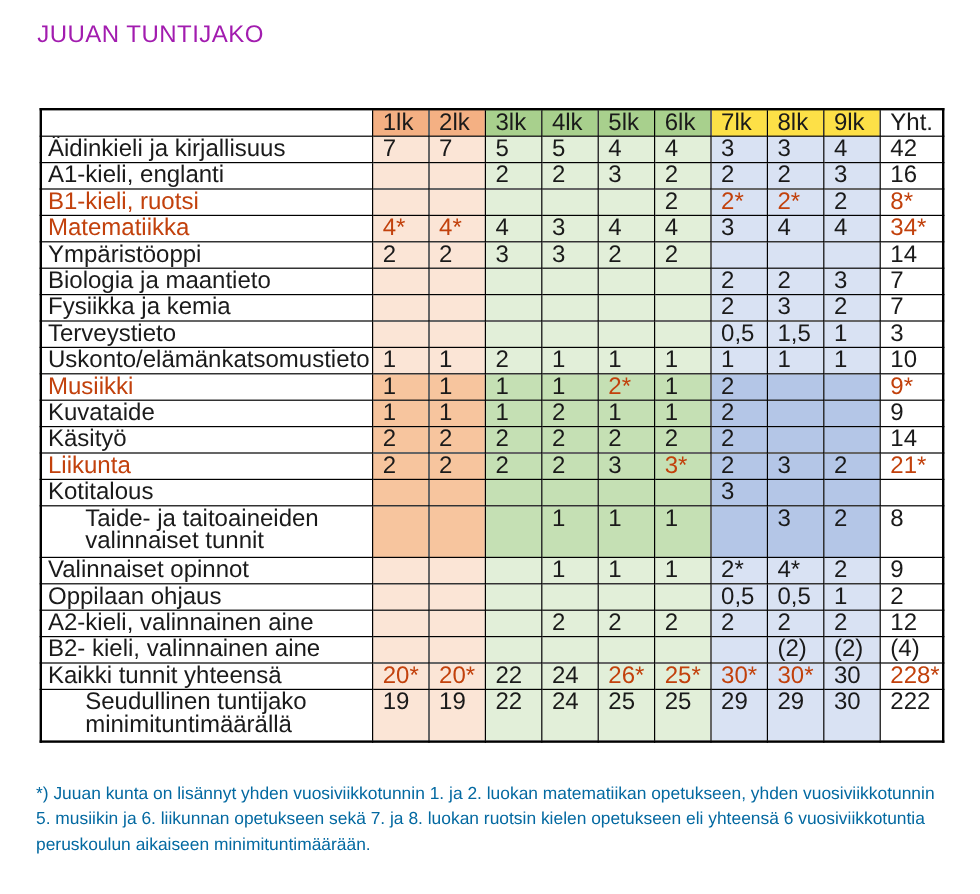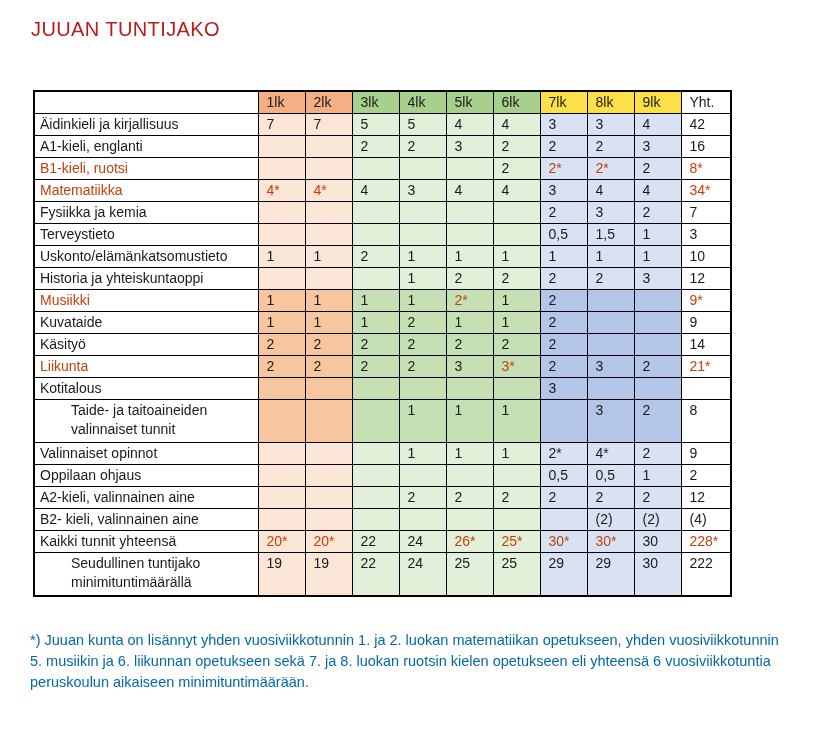--- a/index.html
+++ b/index.html
@@ -4,27 +4,27 @@
 <style>
   html,body{margin:0;padding:0;background:#ffffff;}
   body{
     width:817px;height:745px;overflow:hidden;
     font-family:"Liberation Sans", sans-serif;
     color:#1a1a1a;
   }
   .page{padding:18px 0 0 30px;}
   .title{
     font-size:20px;font-weight:400;letter-spacing:0.4px;
-    color:#b91c1c;margin:0 0 0 1px;
+    color:#a21caf;margin:0 0 0 1px;
   }
   table.tuntijako{
     border-collapse:collapse;table-layout:fixed;
     margin:49px 0 0 3px;
     border:2px solid #000;
-    font-size:14px;
+    font-size:20px;
   }
   table.tuntijako td, table.tuntijako th{
     border:1px solid #000;
     padding:1px 2px 1px 8px;
     text-align:left;
     vertical-align:top;
     font-weight:400;
     line-height:19px;
     overflow:hidden;
     white-space:nowrap;
@@ -138,20 +138,46 @@
           <td class="gr-l">4</td>
           <td class="gr-l">3</td>
           <td class="gr-l">4</td>
           <td class="gr-l">4</td>
           <td class="bl-l">3</td>
           <td class="bl-l">4</td>
           <td class="bl-l">4</td>
           <td class="yht-cell bold bluetext">34*</td>
         </tr>
         <tr class="rowh">
+          <td class="label">Ympäristöoppi</td>
+          <td class="or-l">2</td>
+          <td class="or-l">2</td>
+          <td class="gr-l">3</td>
+          <td class="gr-l">3</td>
+          <td class="gr-l">2</td>
+          <td class="gr-l">2</td>
+          <td class="bl-l"></td>
+          <td class="bl-l"></td>
+          <td class="bl-l"></td>
+          <td class="yht-cell bold">14</td>
+        </tr>
+        <tr class="rowh">
+          <td class="label">Biologia ja maantieto</td>
+          <td class="or-l"></td>
+          <td class="or-l"></td>
+          <td class="gr-l"></td>
+          <td class="gr-l"></td>
+          <td class="gr-l"></td>
+          <td class="gr-l"></td>
+          <td class="bl-l">2</td>
+          <td class="bl-l">2</td>
+          <td class="bl-l">3</td>
+          <td class="yht-cell bold">7</td>
+        </tr>
+        <tr class="rowh">
           <td class="label">Fysiikka ja kemia</td>
           <td class="or-l"></td>
           <td class="or-l"></td>
           <td class="gr-l"></td>
           <td class="gr-l"></td>
           <td class="gr-l"></td>
           <td class="gr-l"></td>
           <td class="bl-l">2</td>
           <td class="bl-l">3</td>
           <td class="bl-l">2</td>
@@ -175,33 +201,20 @@
           <td class="or-l">1</td>
           <td class="or-l">1</td>
           <td class="gr-l">2</td>
           <td class="gr-l">1</td>
           <td class="gr-l">1</td>
           <td class="gr-l">1</td>
           <td class="bl-l">1</td>
           <td class="bl-l">1</td>
           <td class="bl-l">1</td>
           <td class="yht-cell bold">10</td>
-        </tr>
-        <tr class="rowh">
-          <td class="label">Historia ja yhteiskuntaoppi</td>
-          <td class="or-l"></td>
-          <td class="or-l"></td>
-          <td class="gr-l"></td>
-          <td class="gr-l">1</td>
-          <td class="gr-l">2</td>
-          <td class="gr-l">2</td>
-          <td class="bl-l">2</td>
-          <td class="bl-l">2</td>
-          <td class="bl-l">3</td>
-          <td class="yht-cell bold">12</td>
         </tr>
         <tr class="rowh">
           <td class="label bluetext">Musiikki</td>
           <td class="or-d">1</td>
           <td class="or-d">1</td>
           <td class="gr-d">1</td>
           <td class="gr-d">1</td>
           <td class="gr-d bluetext">2*</td>
           <td class="gr-d">1</td>
           <td class="bl-d">2</td>

